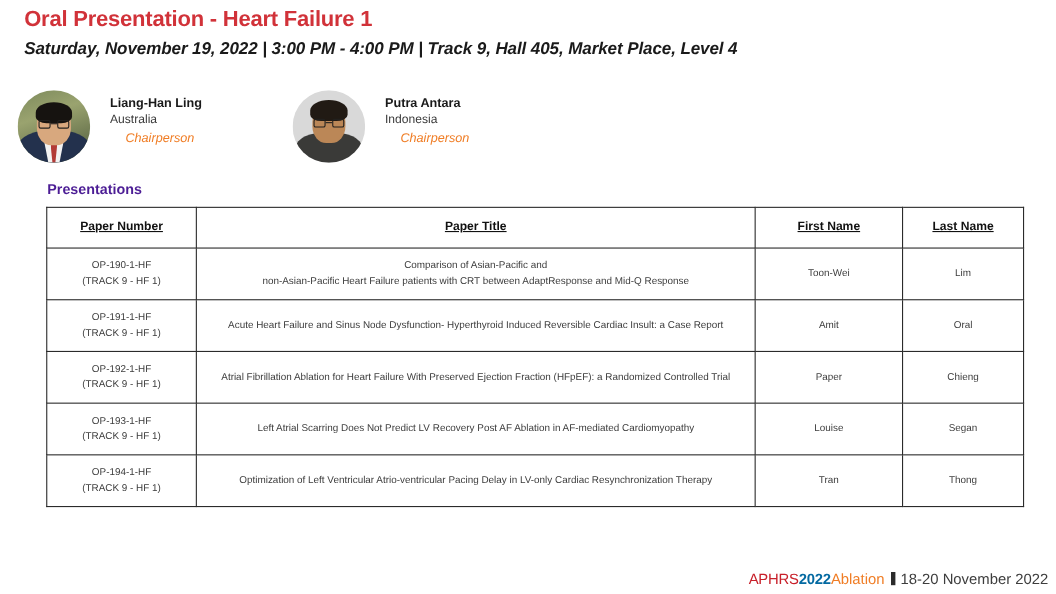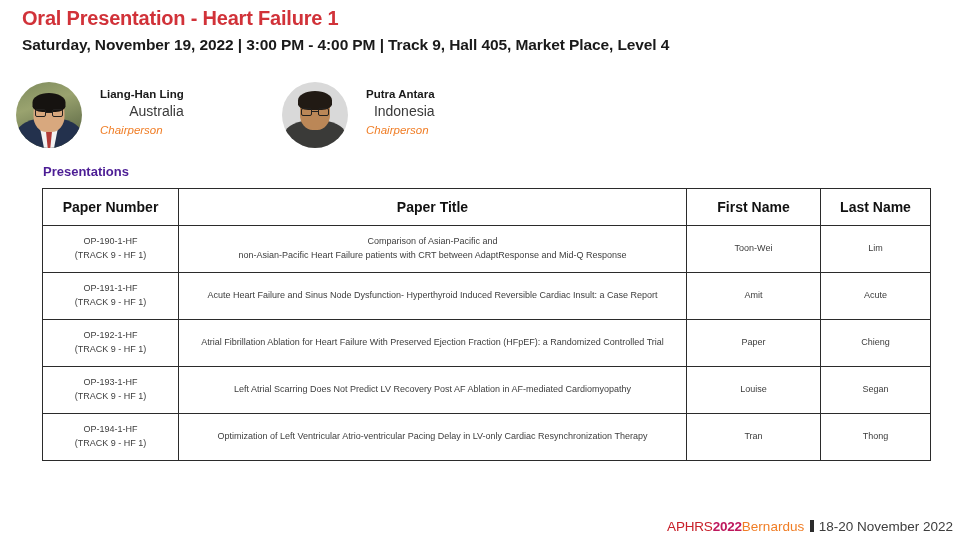--- a/index.html
+++ b/index.html
@@ -29,29 +29,30 @@
   }
   .session-meta {
     position: absolute;
     left: 22px;
     top: 36px;
     font-size: 15.5px;
     font-weight: bold;
     color: #1a1a1a;
     letter-spacing: -0.1px;
     white-space: nowrap;
+    font-style: italic;
   }
 
   
   .chairs {
     position: absolute;
     left: 16px;
     top: 72px;
     display: flex;
-    gap: 16px;
+    gap: 0px;
   }
   .chair {
     display: flex;
     align-items: flex-start;
     width: 250px;
   }
   .chair-photo {
     width: 66px;
     height: 66px;
     border-radius: 50%;
@@ -64,28 +65,28 @@
     margin-left: 18px;
     margin-top: 14px;
     line-height: 1.42;
   }
   .chair-name {
     font-size: 11.5px;
     font-weight: bold;
     color: #1a1a1a;
   }
   .chair-country {
-    font-size: 14px;
+    font-size: 11px;
     color: #3a3a3a;
-    text-align: right;
   }
   .chair-role {
     font-size: 11.5px;
     font-style: italic;
     color: #f07d25;
+    margin-left: 14px;
   }
 
   
   .presentations-label {
     position: absolute;
     left: 43px;
     top: 164px;
     font-size: 13px;
     font-weight: bold;
     color: #4c1d95;
@@ -100,25 +101,26 @@
     border-collapse: collapse;
     table-layout: fixed;
   }
   .ptable th, .ptable td {
     border: 1.4px solid #2b2b2b;
     text-align: center;
     vertical-align: middle;
     padding: 4px 6px;
   }
   .ptable th {
-    font-size: 14px;
+    font-size: 11px;
     font-weight: bold;
     color: #111;
     height: 28px;
     line-height: 1.2;
+    text-decoration: underline;
   }
   .ptable td {
     font-size: 9px;
     color: #3d3d3d;
     height: 38px;
     line-height: 1.55;
   }
   .col-num   { width: 136px; }
   .col-title { width: 508px; }
   .col-first { width: 134px; }
@@ -136,21 +138,21 @@
     white-space: nowrap;
     line-height: 1;
   }
   .f-aphrs {
     font-weight: normal;
     color: #c8202a;
     letter-spacing: -0.2px;
   }
   .f-year {
     font-weight: bold;
-    color: #be185d;
+    color: #0369a1;
     letter-spacing: -0.2px;
   }
   .f-city {
     color: #f07d25;
     letter-spacing: 0px;
   }
   .f-bar {
     display: inline-block;
     width: 3.5px;
     height: 12px;
@@ -270,21 +272,21 @@
       <td>Toon-Wei</td>
       <td>Lim</td>
     </tr>
     <tr>
       <td>
         <span class="paper-id">OP-191-1-HF</span>
         <span class="paper-track">(TRACK 9 - HF 1)</span>
       </td>
       <td>Acute Heart Failure and Sinus Node Dysfunction- Hyperthyroid Induced Reversible Cardiac Insult: a Case Report</td>
       <td>Amit</td>
-      <td>Acute</td>
+      <td>Oral</td>
     </tr>
     <tr>
       <td>
         <span class="paper-id">OP-192-1-HF</span>
         <span class="paper-track">(TRACK 9 - HF 1)</span>
       </td>
       <td>Atrial Fibrillation Ablation for Heart Failure With Preserved Ejection Fraction (HFpEF): a Randomized Controlled Trial</td>
       <td>Paper</td>
       <td>Chieng</td>
     </tr>
@@ -303,14 +305,14 @@
         <span class="paper-track">(TRACK 9 - HF 1)</span>
       </td>
       <td>Optimization of Left Ventricular Atrio-ventricular Pacing Delay in LV-only Cardiac Resynchronization Therapy</td>
       <td>Tran</td>
       <td>Thong</td>
     </tr>
   </tbody>
 </table>
 
 <div class="footer">
-  <span class="f-aphrs">APHRS</span><span class="f-year">2022</span><span class="f-city">Bernardus</span><span class="f-bar"></span><span class="f-dates">18-20 November 2022</span>
+  <span class="f-aphrs">APHRS</span><span class="f-year">2022</span><span class="f-city">Ablation</span><span class="f-bar"></span><span class="f-dates">18-20 November 2022</span>
 </div>
 
 </body></html>

